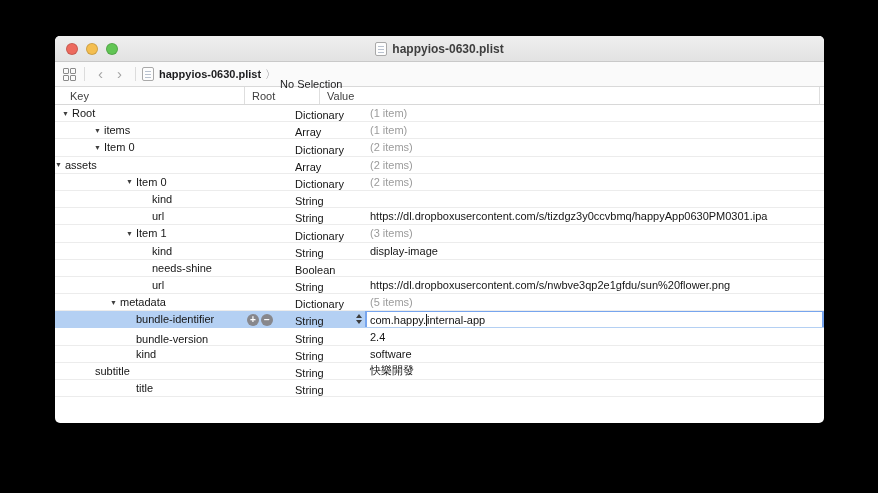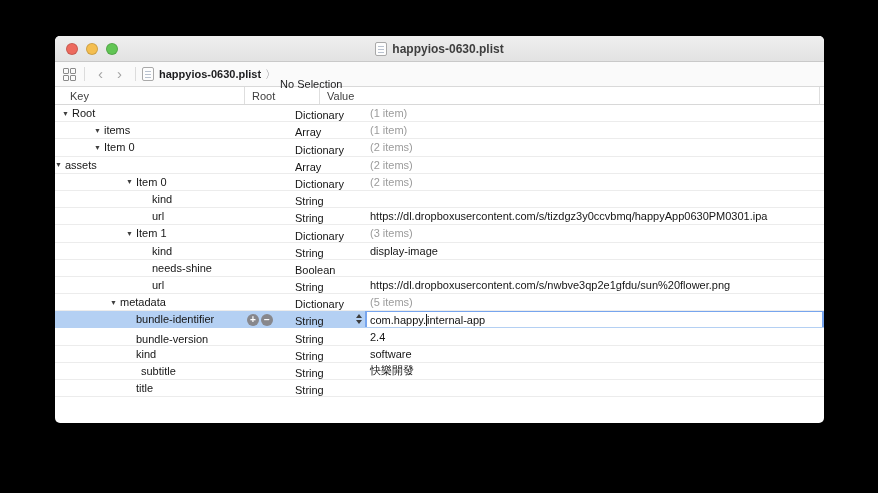--- a/index.html
+++ b/index.html
@@ -288,21 +288,21 @@
           <div class="">kind</div>
         </div>
         <div class="cell-type">
           <div class="">String</div>
         </div>
         <div class="cell-value">
           <div class="">software</div>
         </div>
       </div>
       <div class="row">
-        <div class="cell-key" style="padding-left: 86px;">
+        <div class="cell-key" style="padding-left: 40px;">
           <div class="">subtitle</div>
         </div>
         <div class="cell-type">
           <div class="">String</div>
         </div>
         <div class="cell-value">
           <div class="">快樂開發</div>
         </div>
       </div>
       <div class="row">

